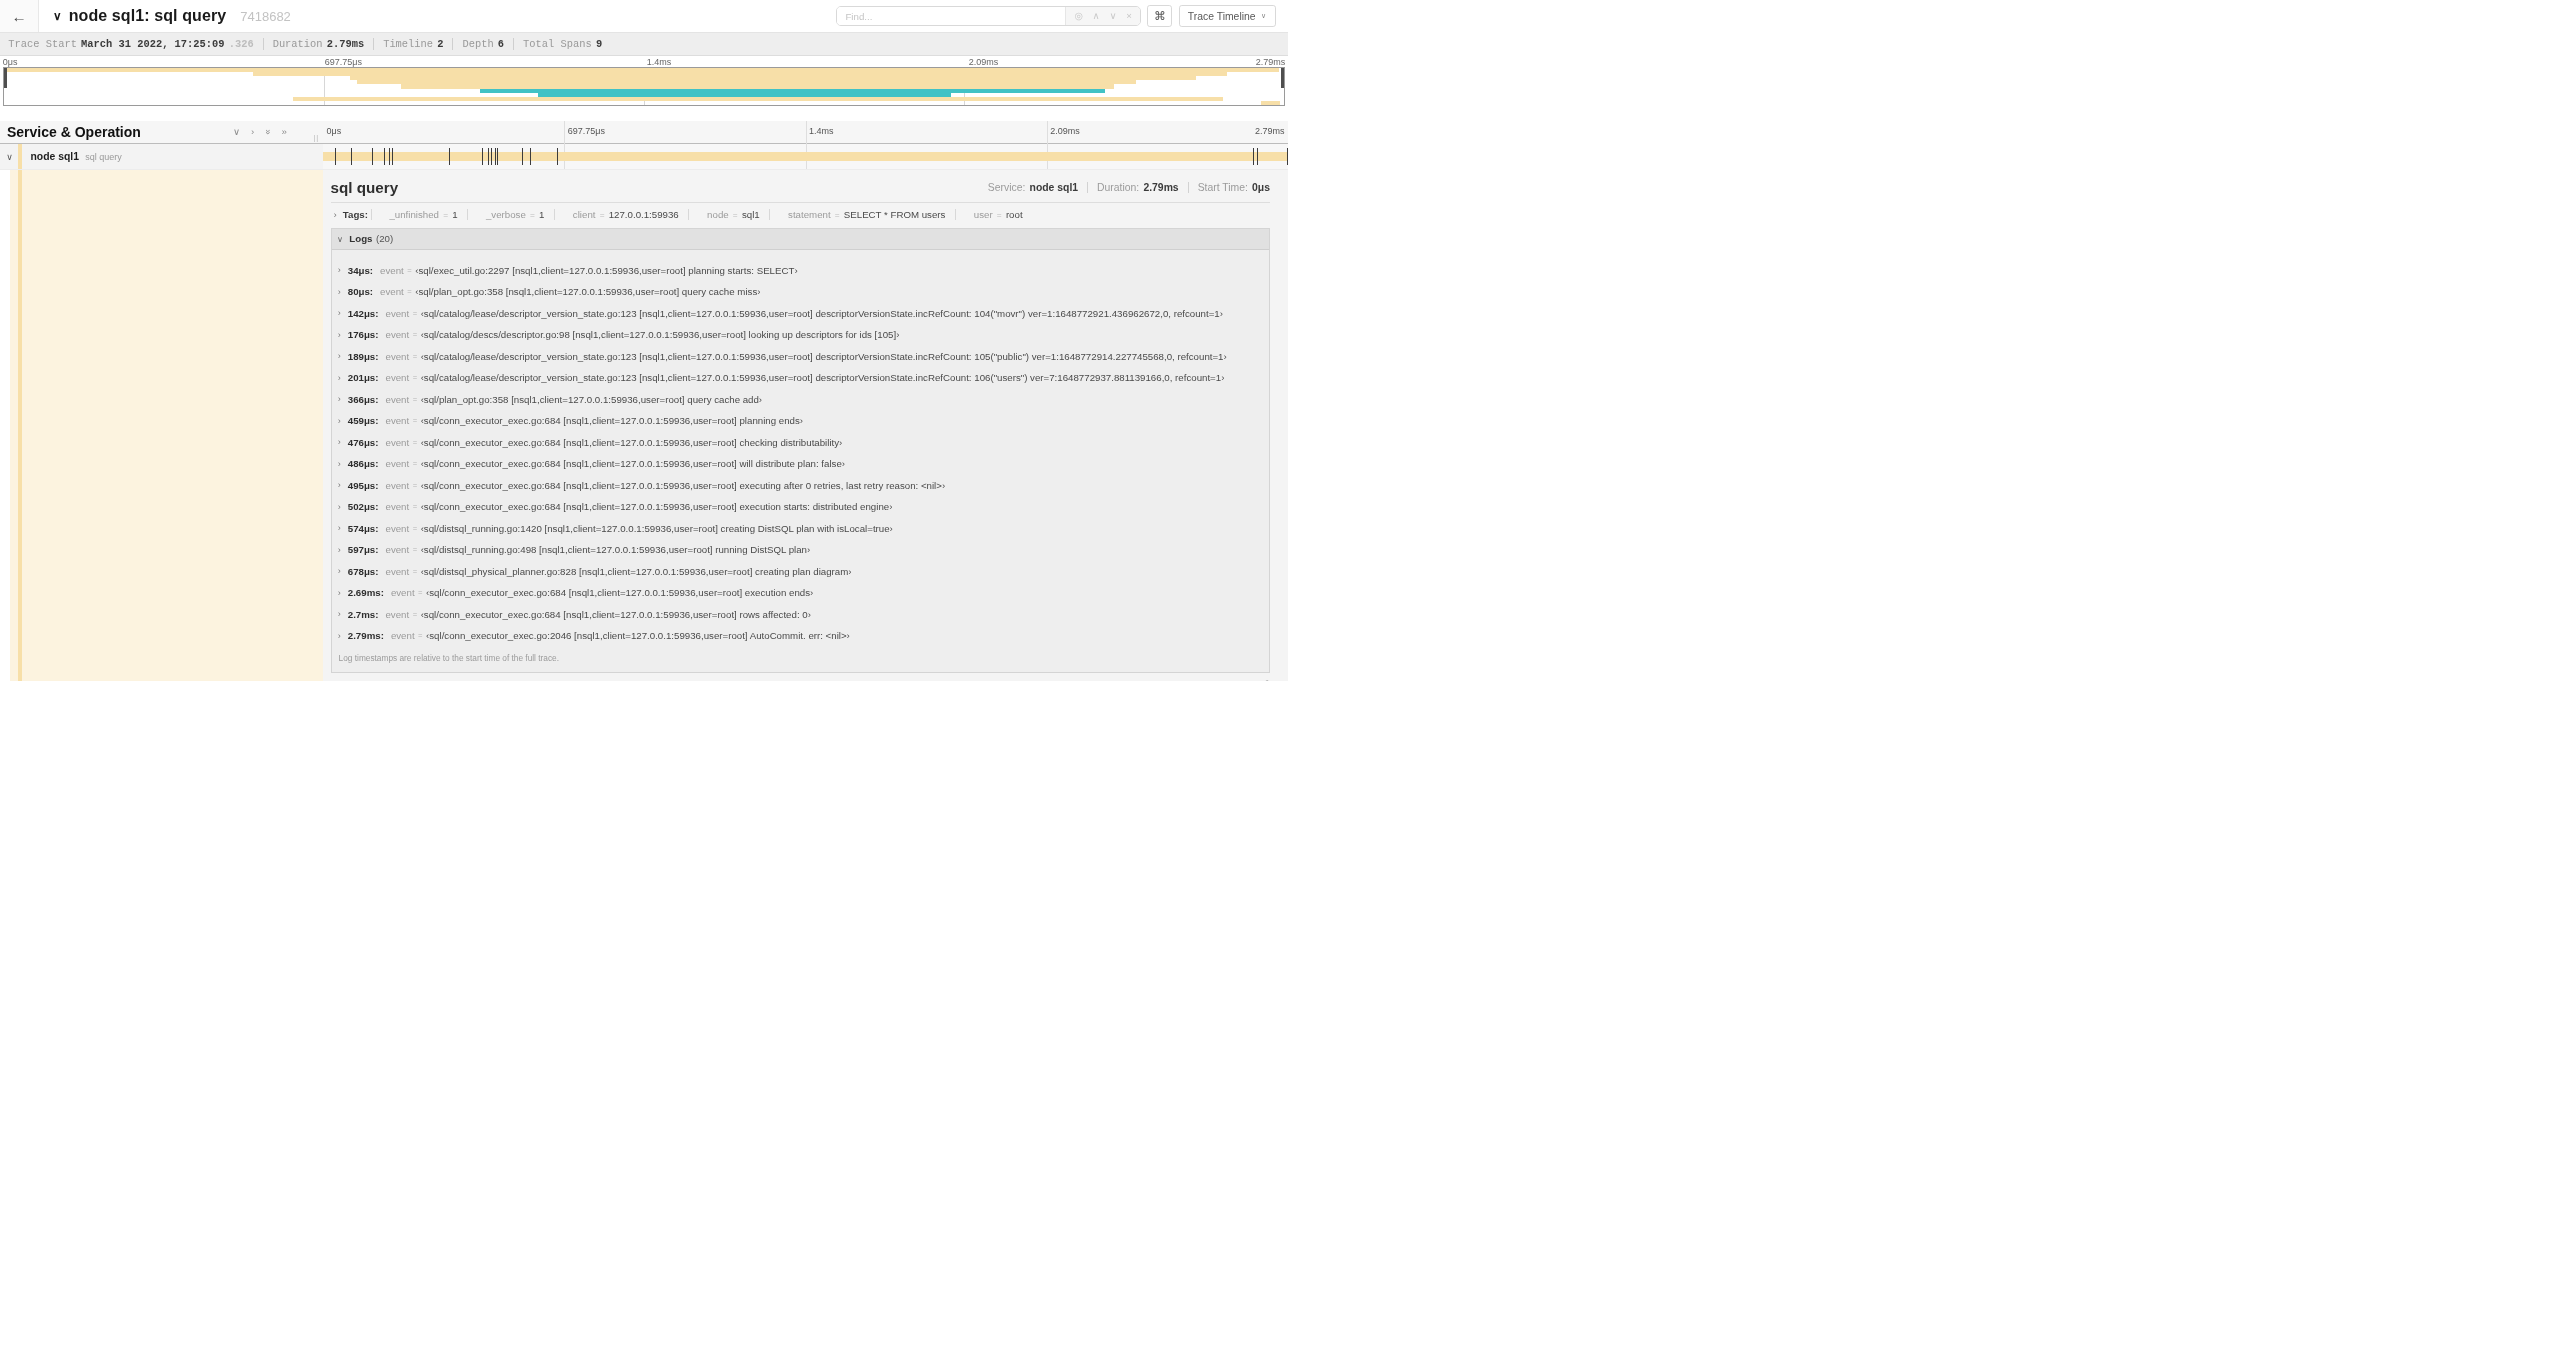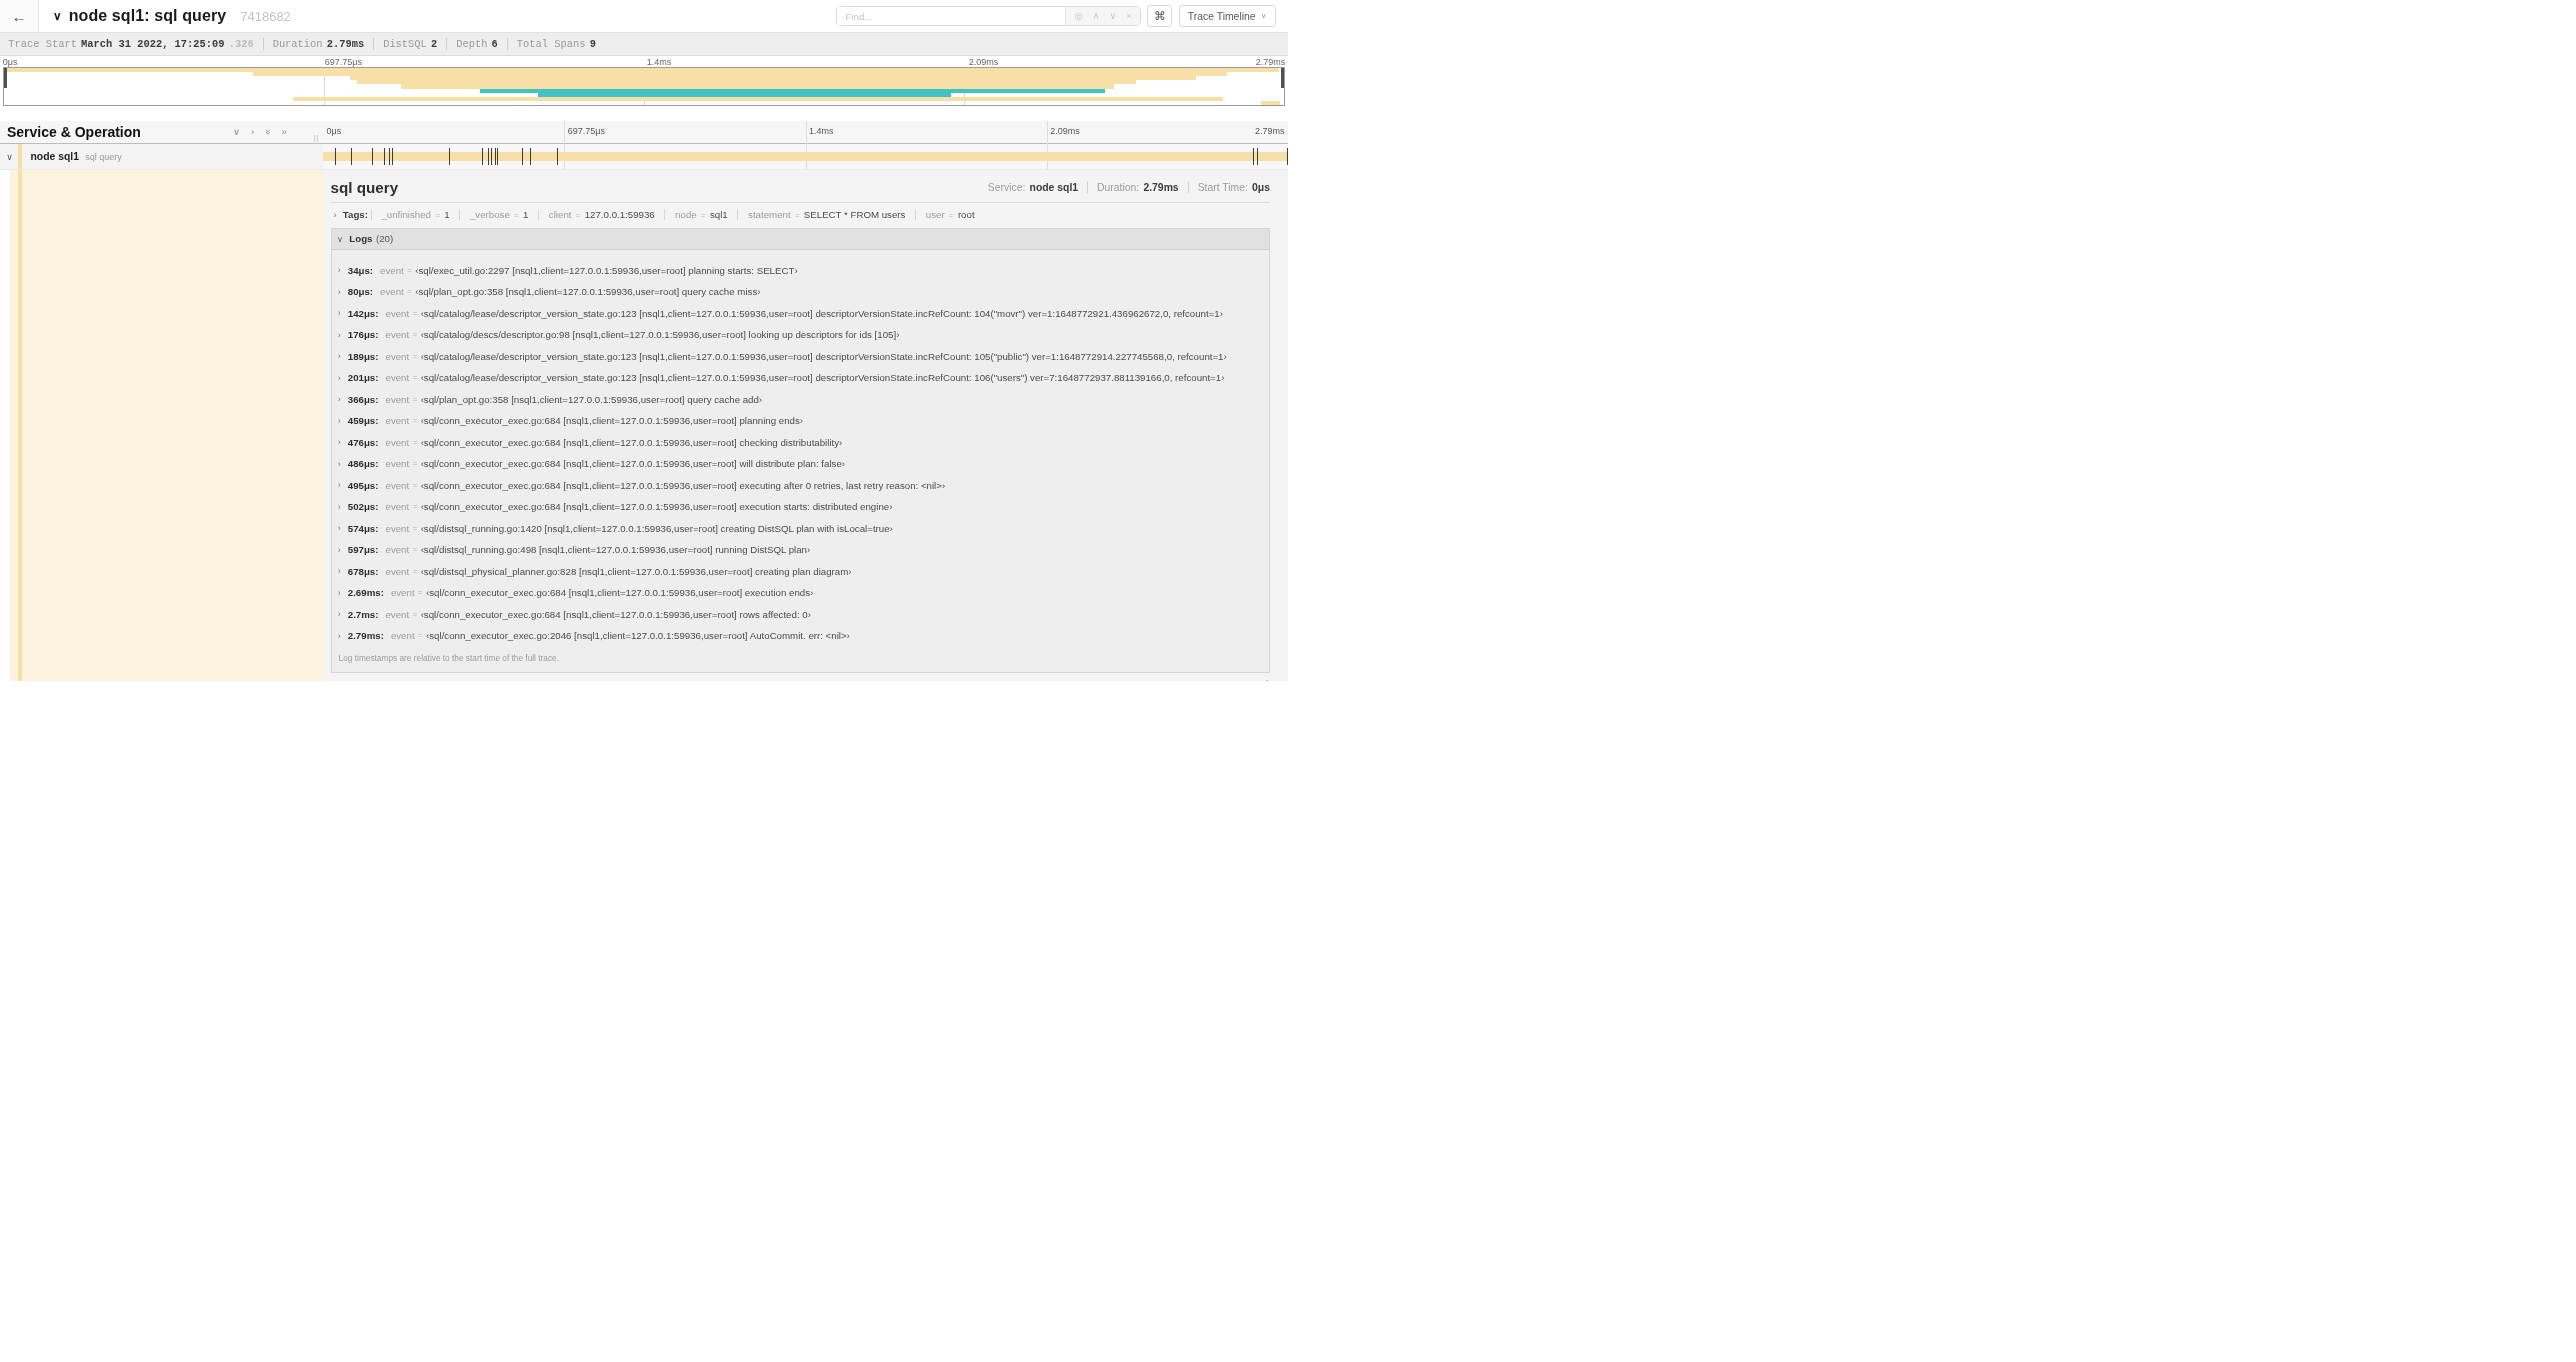--- a/index.html
+++ b/index.html
@@ -84,21 +84,21 @@
   .meta-item:first-child{border-left:none;}
   .meta-item:last-child{padding-right:0;}
   .meta-label{color:#9b9b9b;}
   .meta-value{color:#3b3b3b;font-weight:bold;}
   .d-divider{height:0.7px;background:#ddd;margin-top:4.2px;}
   .tagsrow{display:flex;align-items:center;height:23.5px;font-size:9.7px;cursor:pointer;}
   .tag-chev{color:#777;font-size:9.7px;margin:0 6.2px 0 2.8px;}
   .tags-label{font-weight:bold;color:#3c3c3c;margin-right:2.8px;}
   .tag-item{display:flex;align-items:center;gap:4.2px;padding:0 9.7px;border-left:0.7px solid #d8d8d8;white-space:nowrap;}
   .tag-item:first-of-type{border-left:none;}
-  .tag-key{color:#9b9b9b;}
+  .tag-key{color:#9b9b9b;margin-left:8px;}
   .tag-eq{color:#bbb;font-size:8.3px;}
   .tag-val{color:#4a4a4a;}
   .logs{border:0.7px solid #d4d4d4;margin-top:1.4px;}
   .logs-head{height:21px;background:#e1e1e1;border-bottom:0.7px solid #cfcfcf;display:flex;align-items:center;font-size:9.7px;cursor:pointer;}
   .logs-chev{color:#666;font-size:8.3px;margin:0 6.2px 0 5.5px;}
   .logs-title{font-weight:bold;color:#333;margin-right:3.5px;}
   .logs-count{color:#555;}
   .logs-body{background:#eeeeee;padding:9.7px 0 2.8px 0;}
   .logrow{height:21.5px;display:flex;align-items:center;font-size:9.7px;cursor:pointer;}
   .logrow .lchev{color:#777;font-size:9px;margin:0 7px 0 6.2px;}
@@ -151,21 +151,21 @@
       <span class="info-item">
         <span class="ilabel">Trace Start</span>
         <span class="ivalue">March 31 2022, 17:25:09</span>
         <span class="isuffix">.326</span>
       </span>
       <span class="info-item">
         <span class="ilabel">Duration</span>
         <span class="ivalue">2.79ms</span>
       </span>
       <span class="info-item">
-        <span class="ilabel">DistSQL</span>
+        <span class="ilabel">Timeline</span>
         <span class="ivalue">2</span>
       </span>
       <span class="info-item">
         <span class="ilabel">Depth</span>
         <span class="ivalue">6</span>
       </span>
       <span class="info-item">
         <span class="ilabel">Total Spans</span>
         <span class="ivalue">9</span>
       </span>

